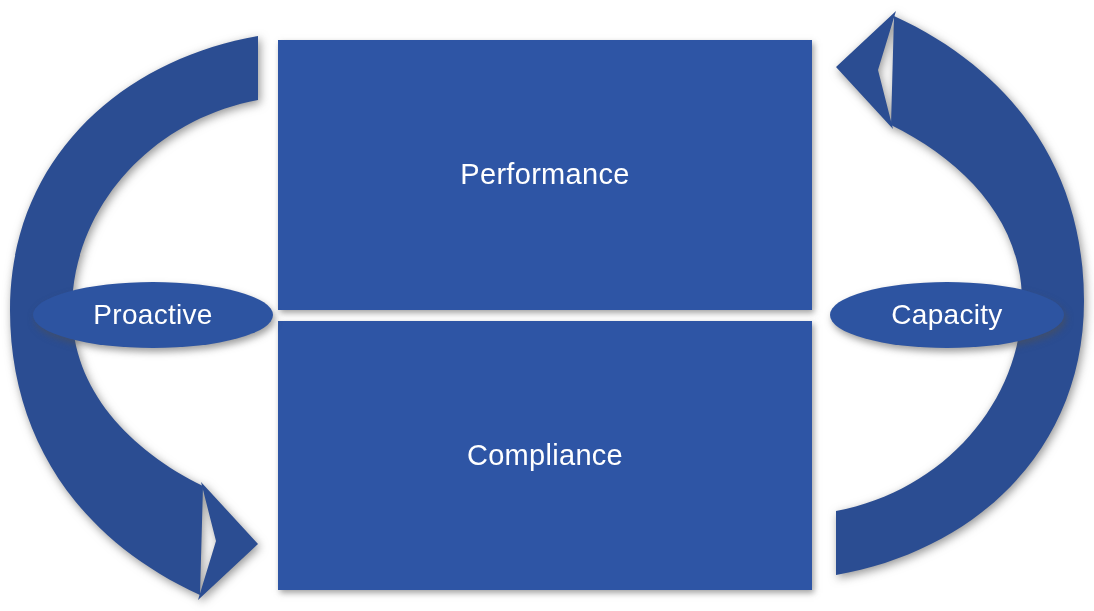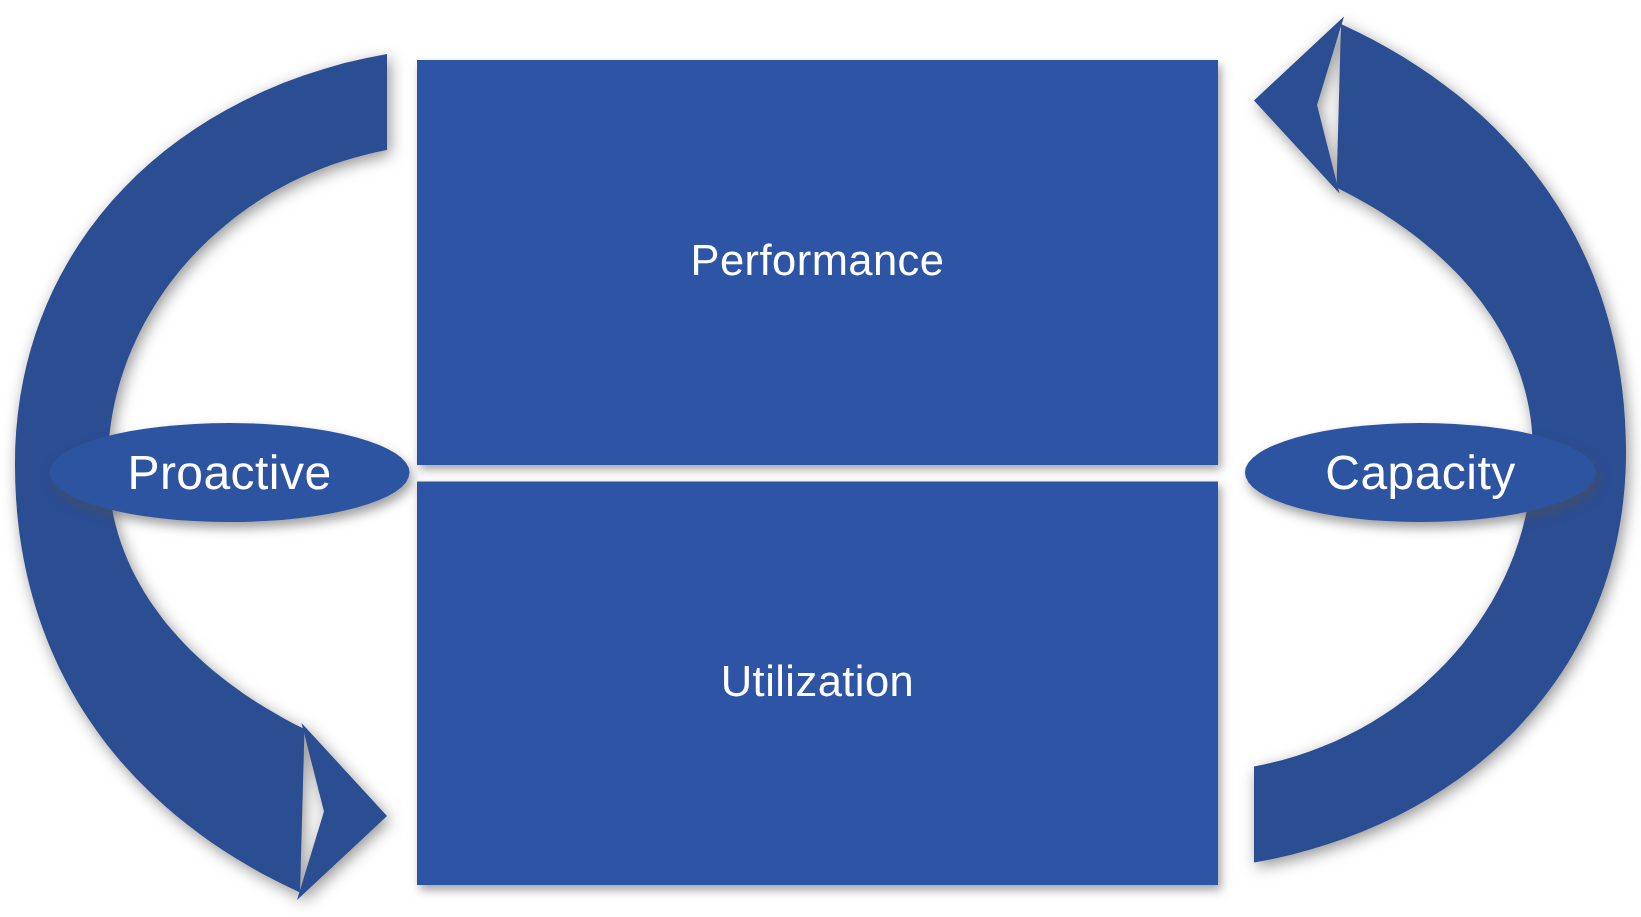--- a/index.html
+++ b/index.html
@@ -66,21 +66,21 @@
   .cycle-ellipse.left {
     left: 33px;
     width: 240px;
   }
   .cycle-ellipse.right {
     left: 830px;
     width: 234px;
   }
   .ellipse-label {
     color: var(--color-label-text, #ffffff);
-    font-size: 32px;
+    font-size: 28px;
     letter-spacing: 0.3px;
   }
 </style>
 </head>
 <body>
 
 <div class="stage">
 
   <svg class="loops" viewBox="0 0 1094 611" aria-hidden="true">
 
@@ -105,21 +105,21 @@
                Z"></path>
       <path d="M 201,482 L 258,544 L 198,600 L 216,541 Z"></path>
     </g>
   </svg>
 
   <div class="bars">
     <div class="bar">
       <span class="bar-label">Performance</span>
     </div>
     <div class="bar">
-      <span class="bar-label">Utilization</span>
+      <span class="bar-label">Compliance</span>
     </div>
   </div>
 
   <div class="cycle-ellipse left">
     <span class="ellipse-label">Proactive</span>
   </div>
 
   <div class="cycle-ellipse right">
     <span class="ellipse-label">Capacity</span>
   </div>

